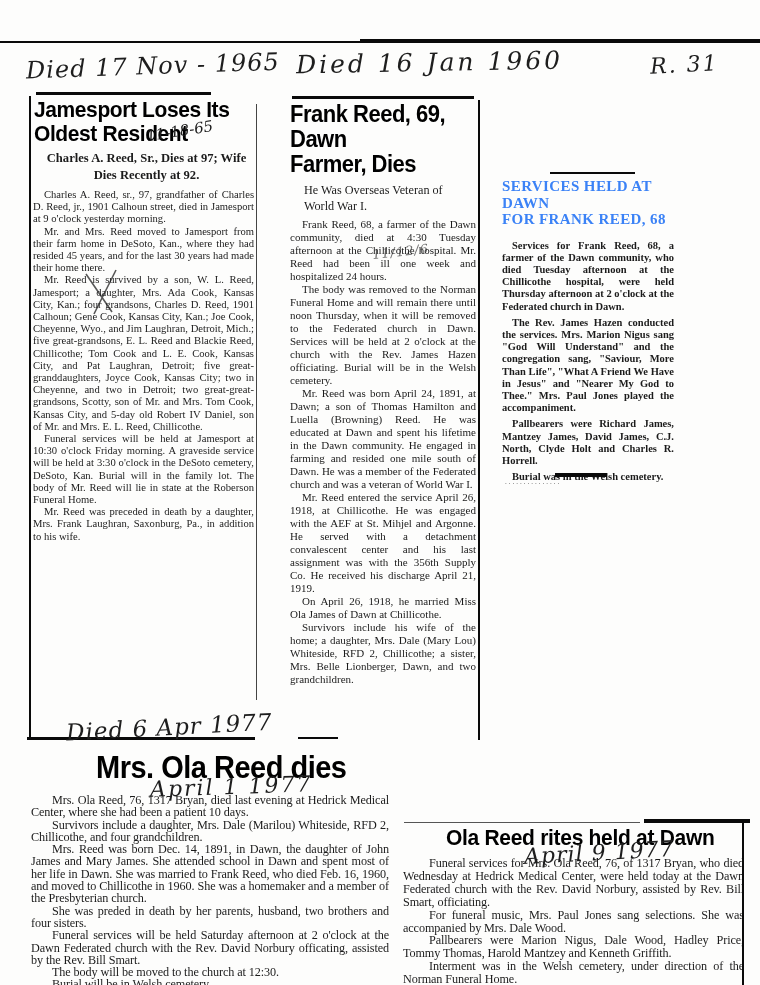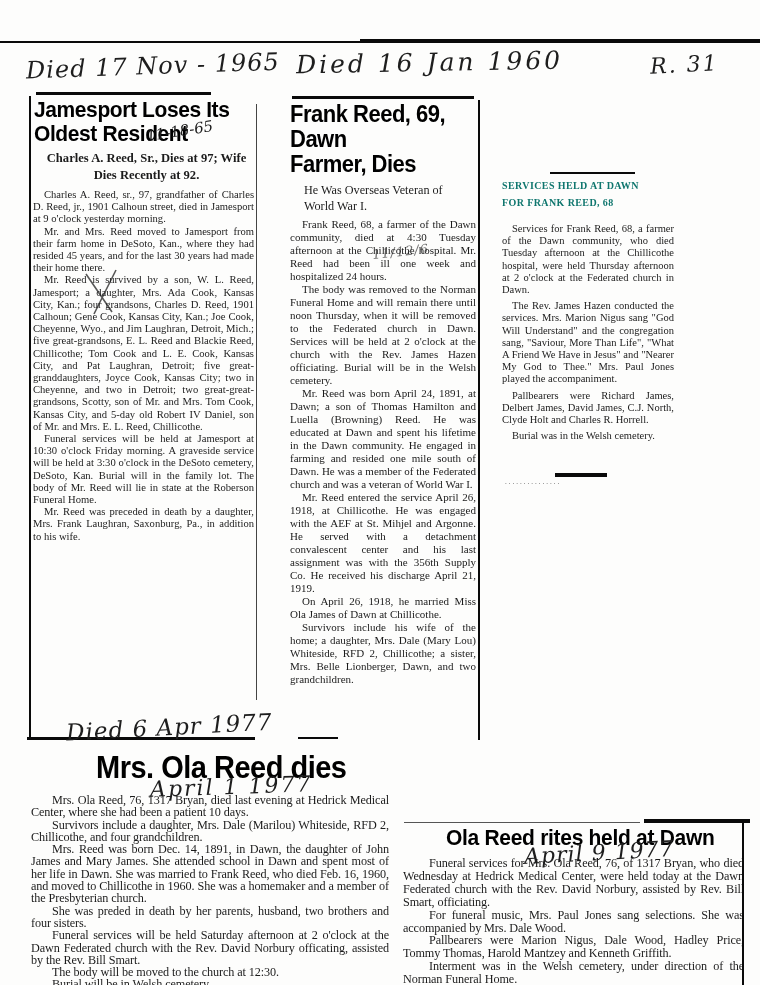--- a/index.html
+++ b/index.html
@@ -49,24 +49,24 @@
     margin:8px 0 2px 2px;transform:scaleY(1.05);transform-origin:top left;
   }
   .clip-frank .sub{
     font-weight:normal;font-size:12.2px;line-height:16px;margin:8px 0 4px 16px;
   }
   .clip-frank .news-body{margin:4px 6px 0 2px;font-size:11px;line-height:13px;}
   .clip-frank .news-body p{text-indent:12px;}
   
   .clip-services{left:500px;top:168px;width:176px;height:335px;}
   .clip-services .h1{
-    font-weight:bold;font-size:10px;line-height:16.5px;letter-spacing:.4px;
-    margin:10px 0 10px 2px;font-family:"Liberation Serif", serif;color:#0f766e;
+    font-weight:bold;font-size:15px;line-height:16.5px;letter-spacing:.4px;
+    margin:10px 0 10px 2px;font-family:"Liberation Serif", serif;color:#3b82f6;
   }
-  .clip-services .news-body{margin:12px 2px 0 2px;font-size:10.5px;line-height:12.2px;}
+  .clip-services .news-body{margin:12px 2px 0 2px;font-size:10.5px;line-height:12.2px;font-weight:bold;}
   .clip-services .news-body p{text-indent:10px;margin-bottom:4px;}
   .smudge{position:absolute;left:505px;top:478px;width:110px;height:6px;
     color:#555;font-size:7px;letter-spacing:2px;filter:blur(.4px);white-space:nowrap;}
   
   .clip-ola-dies{left:28px;top:712px;width:365px;height:273px;}
   .clip-ola-dies .h1{
     font-family:"Liberation Sans", sans-serif;font-weight:bold;color:#000;
     font-size:29px;line-height:30px;letter-spacing:-0.5px;
     margin:40px 0 0 68px;transform:scaleY(1.05);transform-origin:top left;
   }
@@ -139,21 +139,21 @@
 
   <section class="clip clip-services">
     <div class="rule" style="left:50px;top:4px;width:85px;height:2px;"></div>
     <div class="h1">
       <div>SERVICES HELD AT DAWN</div>
       <div>FOR FRANK REED, 68</div>
     </div>
     <div class="news-body">
       <p>Services for Frank Reed, 68, a farmer of the Dawn community, who died Tuesday afternoon at the Chillicothe hospital, were held Thursday afternoon at 2 o'clock at the Federated church in Dawn.</p>
       <p>The Rev. James Hazen conducted the services.  Mrs. Marion Nigus sang "God Will Understand" and the congregation sang, "Saviour, More Than Life", "What A Friend We Have in Jesus" and "Nearer My God to Thee."  Mrs. Paul Jones played the accompaniment.</p>
-      <p>Pallbearers were Richard James, Delbert James, David James, C.J. North, Clyde Holt and Charles R. Horrell.</p>
+      <p>Pallbearers were Richard James, Mantzey James, David James, C.J. North, Clyde Holt and Charles R. Horrell.</p>
       <p>Burial was in the Welsh cemetery.</p>
     </div>
     <div class="rule" style="left:55px;top:305px;width:52px;height:4px;"></div>
   </section>
   <div class="smudge">...............</div>
 
   <div class="hw hw-bl">Died 6 Apr 1977</div>
   <div class="rule" style="left:298px;top:737px;width:40px;height:2px;"></div>
   <section class="clip clip-ola-dies">
     <div class="h1">Mrs. Ola Reed dies</div>

